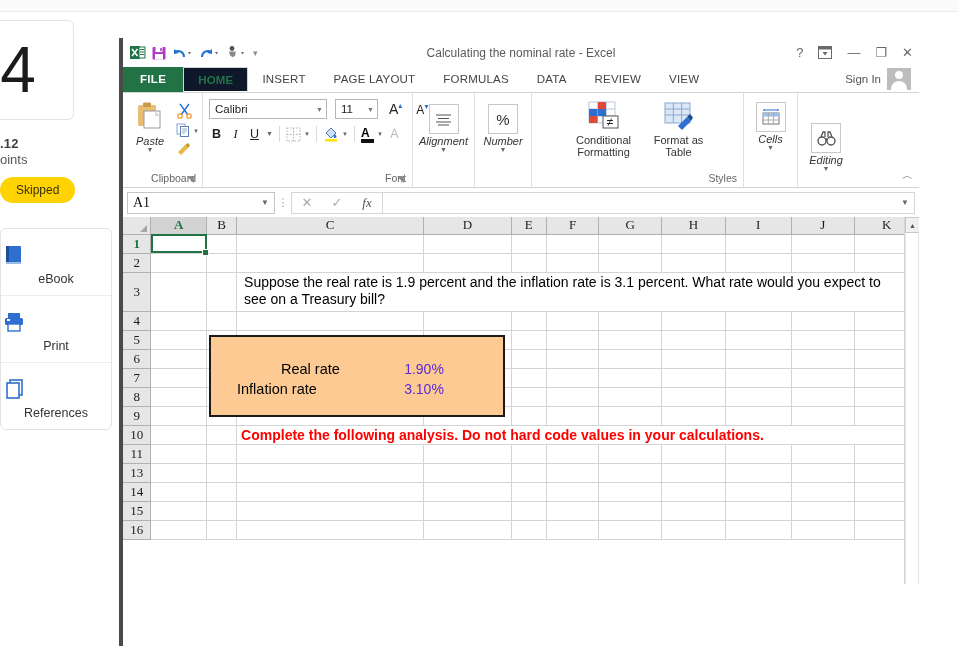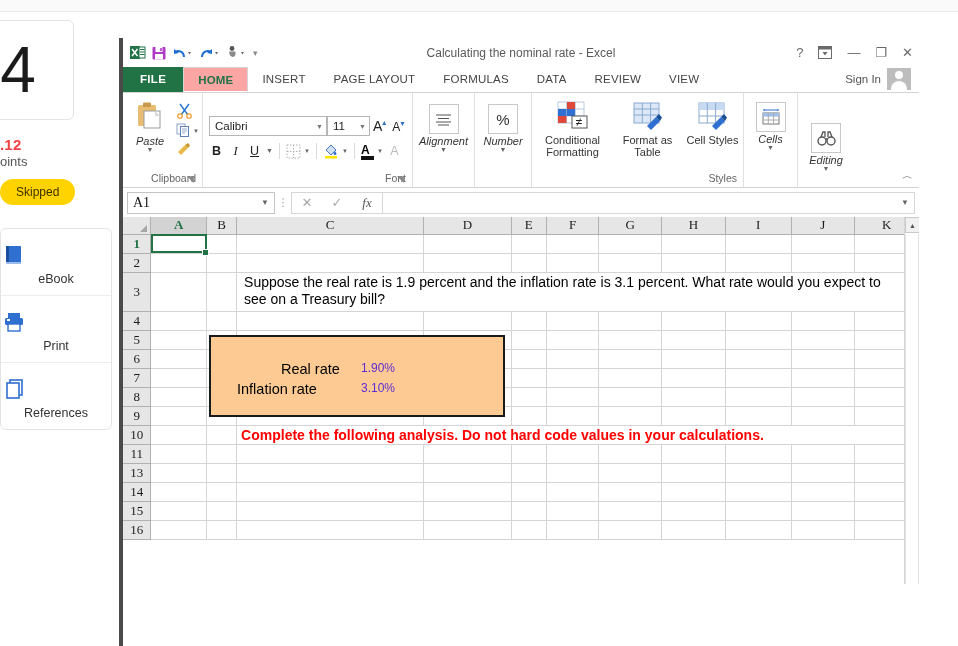--- a/index.html
+++ b/index.html
@@ -20,21 +20,21 @@
 
   
   .sidebar { position: absolute; left: -38px; top: 20px; width: 112px; }
   .q-card {
     width: 112px; height: 100px; background: #fff;
     border: 1px solid #e3e3e3; border-radius: 6px;
     display: flex; align-items: center; justify-content: center;
   }
   .q-num { font-size: 64px; color: #1b1b1b; font-weight: 400; line-height: 1; }
   .pts-wrap { margin-top: 16px; padding-left: 38px; }
-  .pts-val { font-size: 15px; color: #ef4444; font-weight: 700; letter-spacing: .2px; }
+  .pts-val { font-size: 13px; color: #404040; font-weight: 700; letter-spacing: .2px; }
   .pts-label { font-size: 13px; color: #555; margin-top: 1px; }
   .skip-badge {
     margin-top: 10px; margin-left: 0px;
     display: inline-block; background: #FFD300; color: #3a3000;
     font-size: 12px; padding: 6px 16px; border-radius: 14px;
     font-weight: 500;
   }
   .tool-card {
     position: absolute; left: 0px; top: 228px; width: 112px;
     background: #fff; border: 1px solid #e3e3e3; border-radius: 6px;
@@ -73,21 +73,21 @@
   .tabs { display: flex; align-items: flex-end; height: 25px; position: relative; }
   .tab-file {
     background: #217346; color: #fff; font-size: 11.5px; font-weight: 700;
     padding: 0 17px; height: 25px; line-height: 25px; letter-spacing: .3px;
   }
   .tab {
     font-size: 11.5px; color: #444; padding: 0 14px; height: 25px; line-height: 25px;
     letter-spacing: .2px;
   }
   .tab.active {
-    color: #217346; font-weight: 600; background: #fca5a5;
+    color: #217346; font-weight: 600; background: #0f172a;
     border: 1px solid #d4d4d4; border-bottom: 1px solid #fff;
     position: relative; z-index: 3;
   }
   .signin {
     position: absolute; right: 8px; bottom: 2px; display: flex; align-items: center; gap: 6px;
     font-size: 11.5px; color: #555;
   }
   .avatar-box { width: 24px; height: 22px; background: #bdbdbd; position: relative; }
   .avatar-box::before {
     content: ""; position: absolute; left: 8px; top: 3px; width: 8px; height: 8px;
@@ -107,21 +107,21 @@
   .rgroup { position: relative; display: flex; flex-direction: column; align-items: center;
             padding: 3px 6px 0 6px; border-right: 1px solid #e0e0e0; }
   .rgroup .gbody { flex: 1; display: flex; align-items: flex-start; }
   .gname { font-size: 10.5px; color: #666; text-align: right; padding-bottom: 3px; position: relative; width: 100%; }
   .dlg { position: absolute; right: 2px; bottom: 3px; font-size: 9px; color: #888; }
 
   .big-btn { display: flex; flex-direction: column; align-items: center; width: 48px; }
   .big-btn .lbl { font-size: 11px; color: #333; margin-top: 1px; font-style: italic; }
   .caret { font-size: 7px; color: #666; line-height: 6px; }
 
-  .fontrow1 { display: flex; align-items: center; gap: 0; margin-top: 20px; }
+  .fontrow1 { display: flex; align-items: center; gap: 8px; margin-top: 3px; }
   .fontrow2 { display: flex; align-items: center; gap: 4px; margin-top: 7px; }
   .combo {
     border: 1px solid #b6b6b6; background: #fff; height: 20px; display: flex;
     align-items: center; justify-content: space-between; padding: 0 3px 0 5px;
     font-size: 11.5px; color: #222;
   }
   .combo .cv { overflow: hidden; white-space: nowrap; }
   .combo .ca { color: #777; font-size: 7px; margin-left: 6px; }
   .fbtn { font-size: 12.5px; color: #222; padding: 0 3px; min-width: 15px; text-align: center; }
   .vsep { width: 1px; height: 16px; background: #dadada; margin: 0 2px; }
@@ -188,21 +188,21 @@
   .sel-cell::after {
     content: ""; position: absolute; right: -3px; bottom: -3px; width: 5px; height: 5px;
     background: #217346; border: 1px solid #fff;
   }
 
   .qtext { font-size: 14px; color: #000; line-height: 17px; white-space: normal; }
   .orange-box {
     position: absolute; background: #FCCA92; border: 2px solid #1a1a1a;
   }
   .ob-label { position: absolute; font-size: 14.5px; color: #000; }
-  .ob-val { position: absolute; font-size: 12px; color: #5B2BD6; text-align: left; }
+  .ob-val { position: absolute; font-size: 14px; color: #5B2BD6; text-align: center; }
   .redtext { font-size: 14px; color: #FF0000; font-weight: 700; white-space: nowrap; }
   .yellowcell { background: #F5F79B; }
 
   
   .vscroll {
     position: absolute; right: 0px; top: 0; width: 15px; height: 392px;
     background: #fff; border-left: 1px solid #d6d6d6;
   }
   .vs-up {
     width: 15px; height: 16px; background: #f0f0f0; border: 1px solid #c9c9c9;
@@ -489,32 +489,20 @@
             <span>
               <svg width="36" height="32" viewBox="0 0 36 32">
                 <rect x="4" y="3" width="25" height="20" fill="#dce8f7" stroke="#8aa9cf"></rect>
                 <path d="M4 9 h25 M4 15 h25 M12.3 3 v20 M20.6 3 v20" stroke="#8aa9cf"></path>
                 <path d="M17 26 L26 17 L30 21 L21 30 Z" fill="#2f6fd0"></path>
                 <path d="M26 17 L29 14 L32 17.5 L30 21 Z" fill="#1b4f93"></path>
               </svg>
             </span>
             <span class="lbl">Format as Table</span>
           </div>
-          <div class="stylebtn" style="width:56px">
-            <span>
-              <svg width="36" height="32" viewBox="0 0 36 32">
-                <rect x="4" y="3" width="25" height="20" fill="#fff" stroke="#8aa9cf"></rect>
-                <rect x="4" y="3" width="25" height="7" fill="#c6dbf2"></rect>
-                <path d="M4 16 h25 M12.3 3 v20 M20.6 3 v20" stroke="#8aa9cf"></path>
-                <path d="M17 26 L26 17 L30 21 L21 30 Z" fill="#2f6fd0"></path>
-                <path d="M26 17 L29 14 L32 17.5 L30 21 Z" fill="#1b4f93"></path>
-              </svg>
-            </span>
-            <span class="lbl">Cell Styles</span>
-          </div>
         </div>
         <div class="gname">Styles</div>
       </div>
 
       <div class="rgroup" style="width:54px">
         <div class="gbody" style="padding-top:6px;">
           <div class="big-btn" style="width:46px">
             <span class="cellbtn">
               <svg width="20" height="18" viewBox="0 0 20 18">
                 <path d="M3 2 h14 M3 1 v2 M17 1 v2" stroke="#2f6fd0" stroke-width="1.1"></path>

